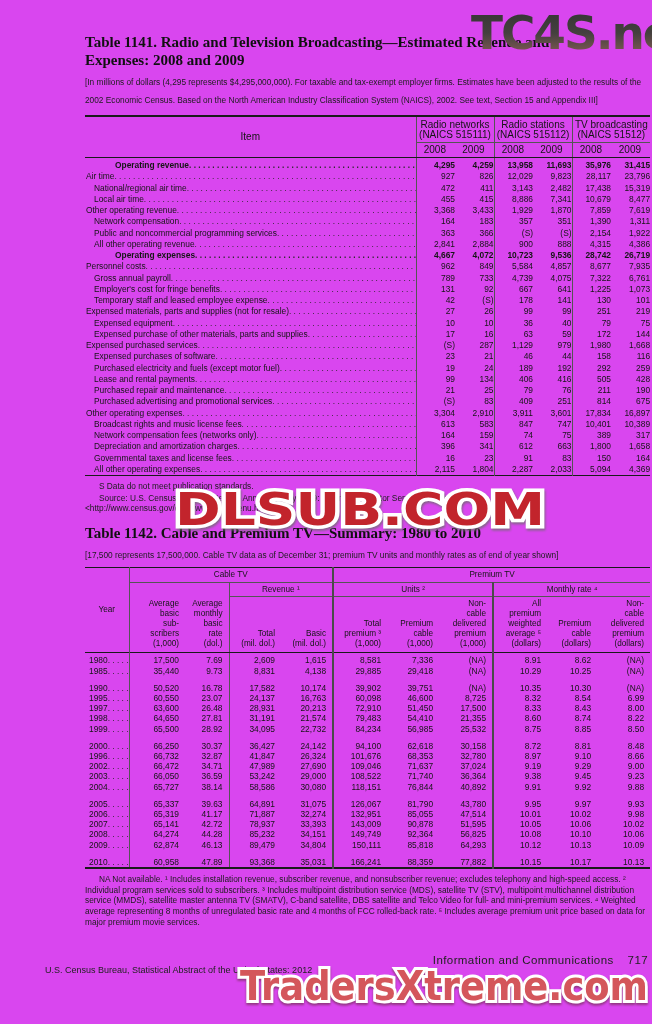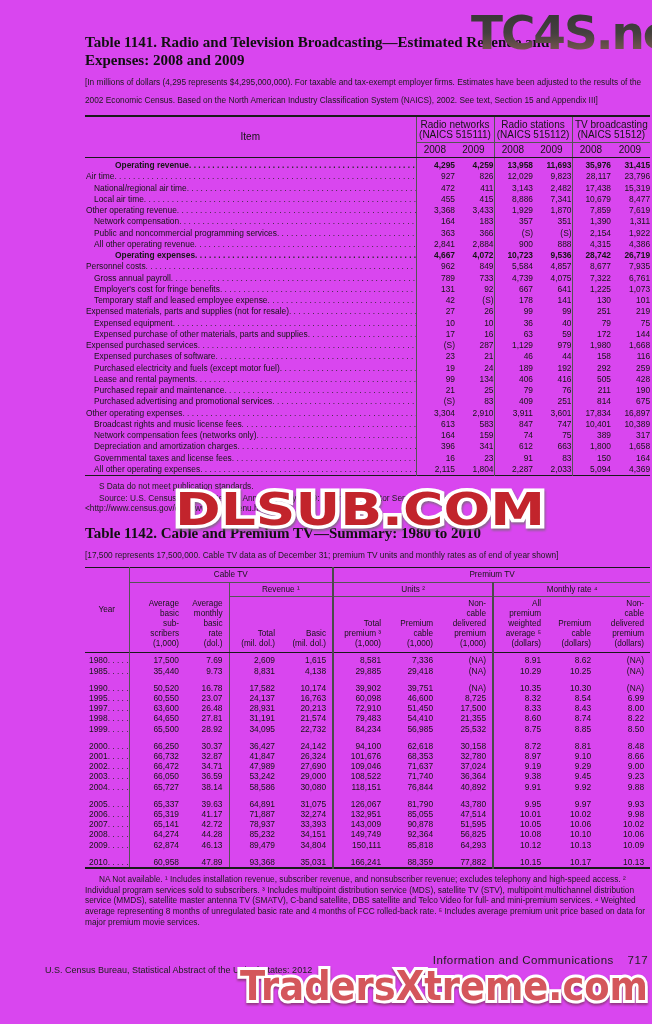--- a/index.html
+++ b/index.html
@@ -641,21 +641,21 @@
             <td class="num">24,142</td>
             <td class="num vl2">94,100</td>
             <td class="num">62,618</td>
             <td class="num">30,158</td>
             <td class="num vl2">8.72</td>
             <td class="num">8.81</td>
             <td class="num">8.48</td>
           </tr>
           <tr>
             <td class="ylbl lead">
-              <span class="t">2001</span>
+              <span class="t">1996</span>
               <span class="d"></span>
             </td>
             <td class="num vl">66,732</td>
             <td class="num">32.87</td>
             <td class="num vl">41,847</td>
             <td class="num">26,324</td>
             <td class="num vl2">101,676</td>
             <td class="num">68,353</td>
             <td class="num">32,780</td>
             <td class="num vl2">8.97</td>

